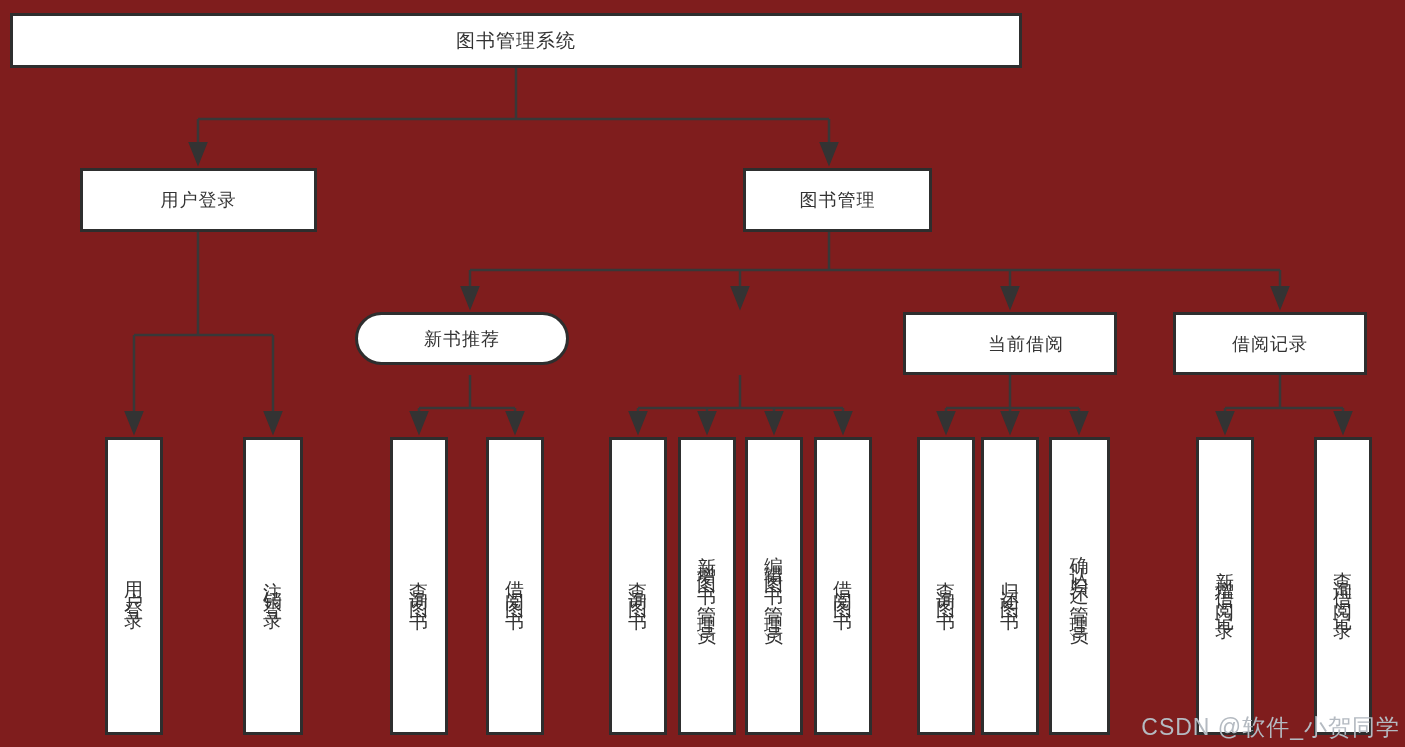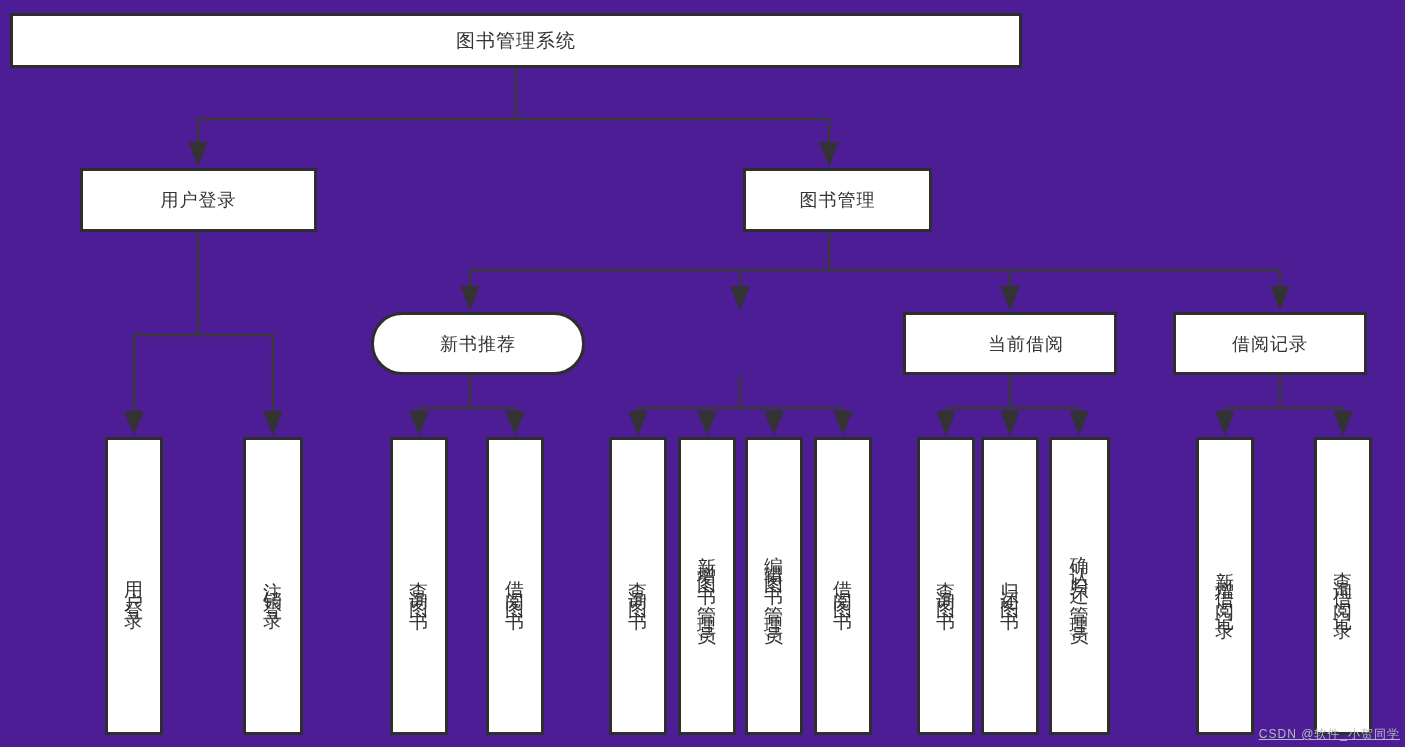--- a/index.html
+++ b/index.html
@@ -1,20 +1,20 @@
 <!DOCTYPE html>
 <html><head>
 <meta charset="utf-8">
 <style>
   html, body { margin: 0; padding: 0; background: #ffffff; }
   .stage {
     position: relative;
     width: 1405px;
     height: 747px;
-    background: #4c1d95;
+    background: #7f1d1d;
     font-family: "Liberation Sans", sans-serif;
     color: #333333;
     overflow: hidden;
     text-align: right;
   }
   .connectors {
     position: absolute;
     left: 0; top: 0;
     width: 1405px; height: 747px;
     pointer-events: none;
@@ -45,26 +45,25 @@
     text-orientation: mixed;
     font-size: 19px;
     line-height: 1;
     letter-spacing: 10px;
     white-space: nowrap;
   }
   .watermark {
     position: absolute;
     right: 5px;
     bottom: 4px;
-    font-size: 12px;
+    font-size: 23px;
     color: #b4bac1;
     letter-spacing: 1px;
     z-index: 5;
     white-space: nowrap;
-    text-decoration: underline;
   }
 </style>
 </head>
 <body>
 
 <div class="stage">
 
   <svg class="connectors" width="1405" height="747" viewBox="0 0 1405 747" xmlns="http://www.w3.org/2000/svg">
     <defs>
       <marker id="arrow" markerWidth="10" markerHeight="8" refX="8.6" refY="4" orient="auto" markerUnits="strokeWidth">
@@ -134,21 +133,21 @@
     <span>图书管理系统</span>
   </div>
 
   <div class="box hbox" style="left:80px; top:168px; width:237px; height:64px;">
     <span>用户登录</span>
   </div>
   <div class="box hbox" style="left:743px; top:168px; width:189px; height:64px;">
     <span>图书管理</span>
   </div>
 
-  <div class="box hbox" style="left:371px; top:312px; width:214px; height:63px;border-radius:31px;">
+  <div class="box hbox" style="left:355px; top:312px; width:214px; height:53px;border-radius:31px;">
     <span>新书推荐</span>
   </div>
   <div class="box hbox" style="left:903px; top:312px; width:214px; height:63px;padding-left:32px;">
     <span>当前借阅</span>
   </div>
   <div class="box hbox" style="left:1173px; top:312px; width:194px; height:63px;">
     <span>借阅记录</span>
   </div>
 
   <div class="box vbox" style="left:105px;">

